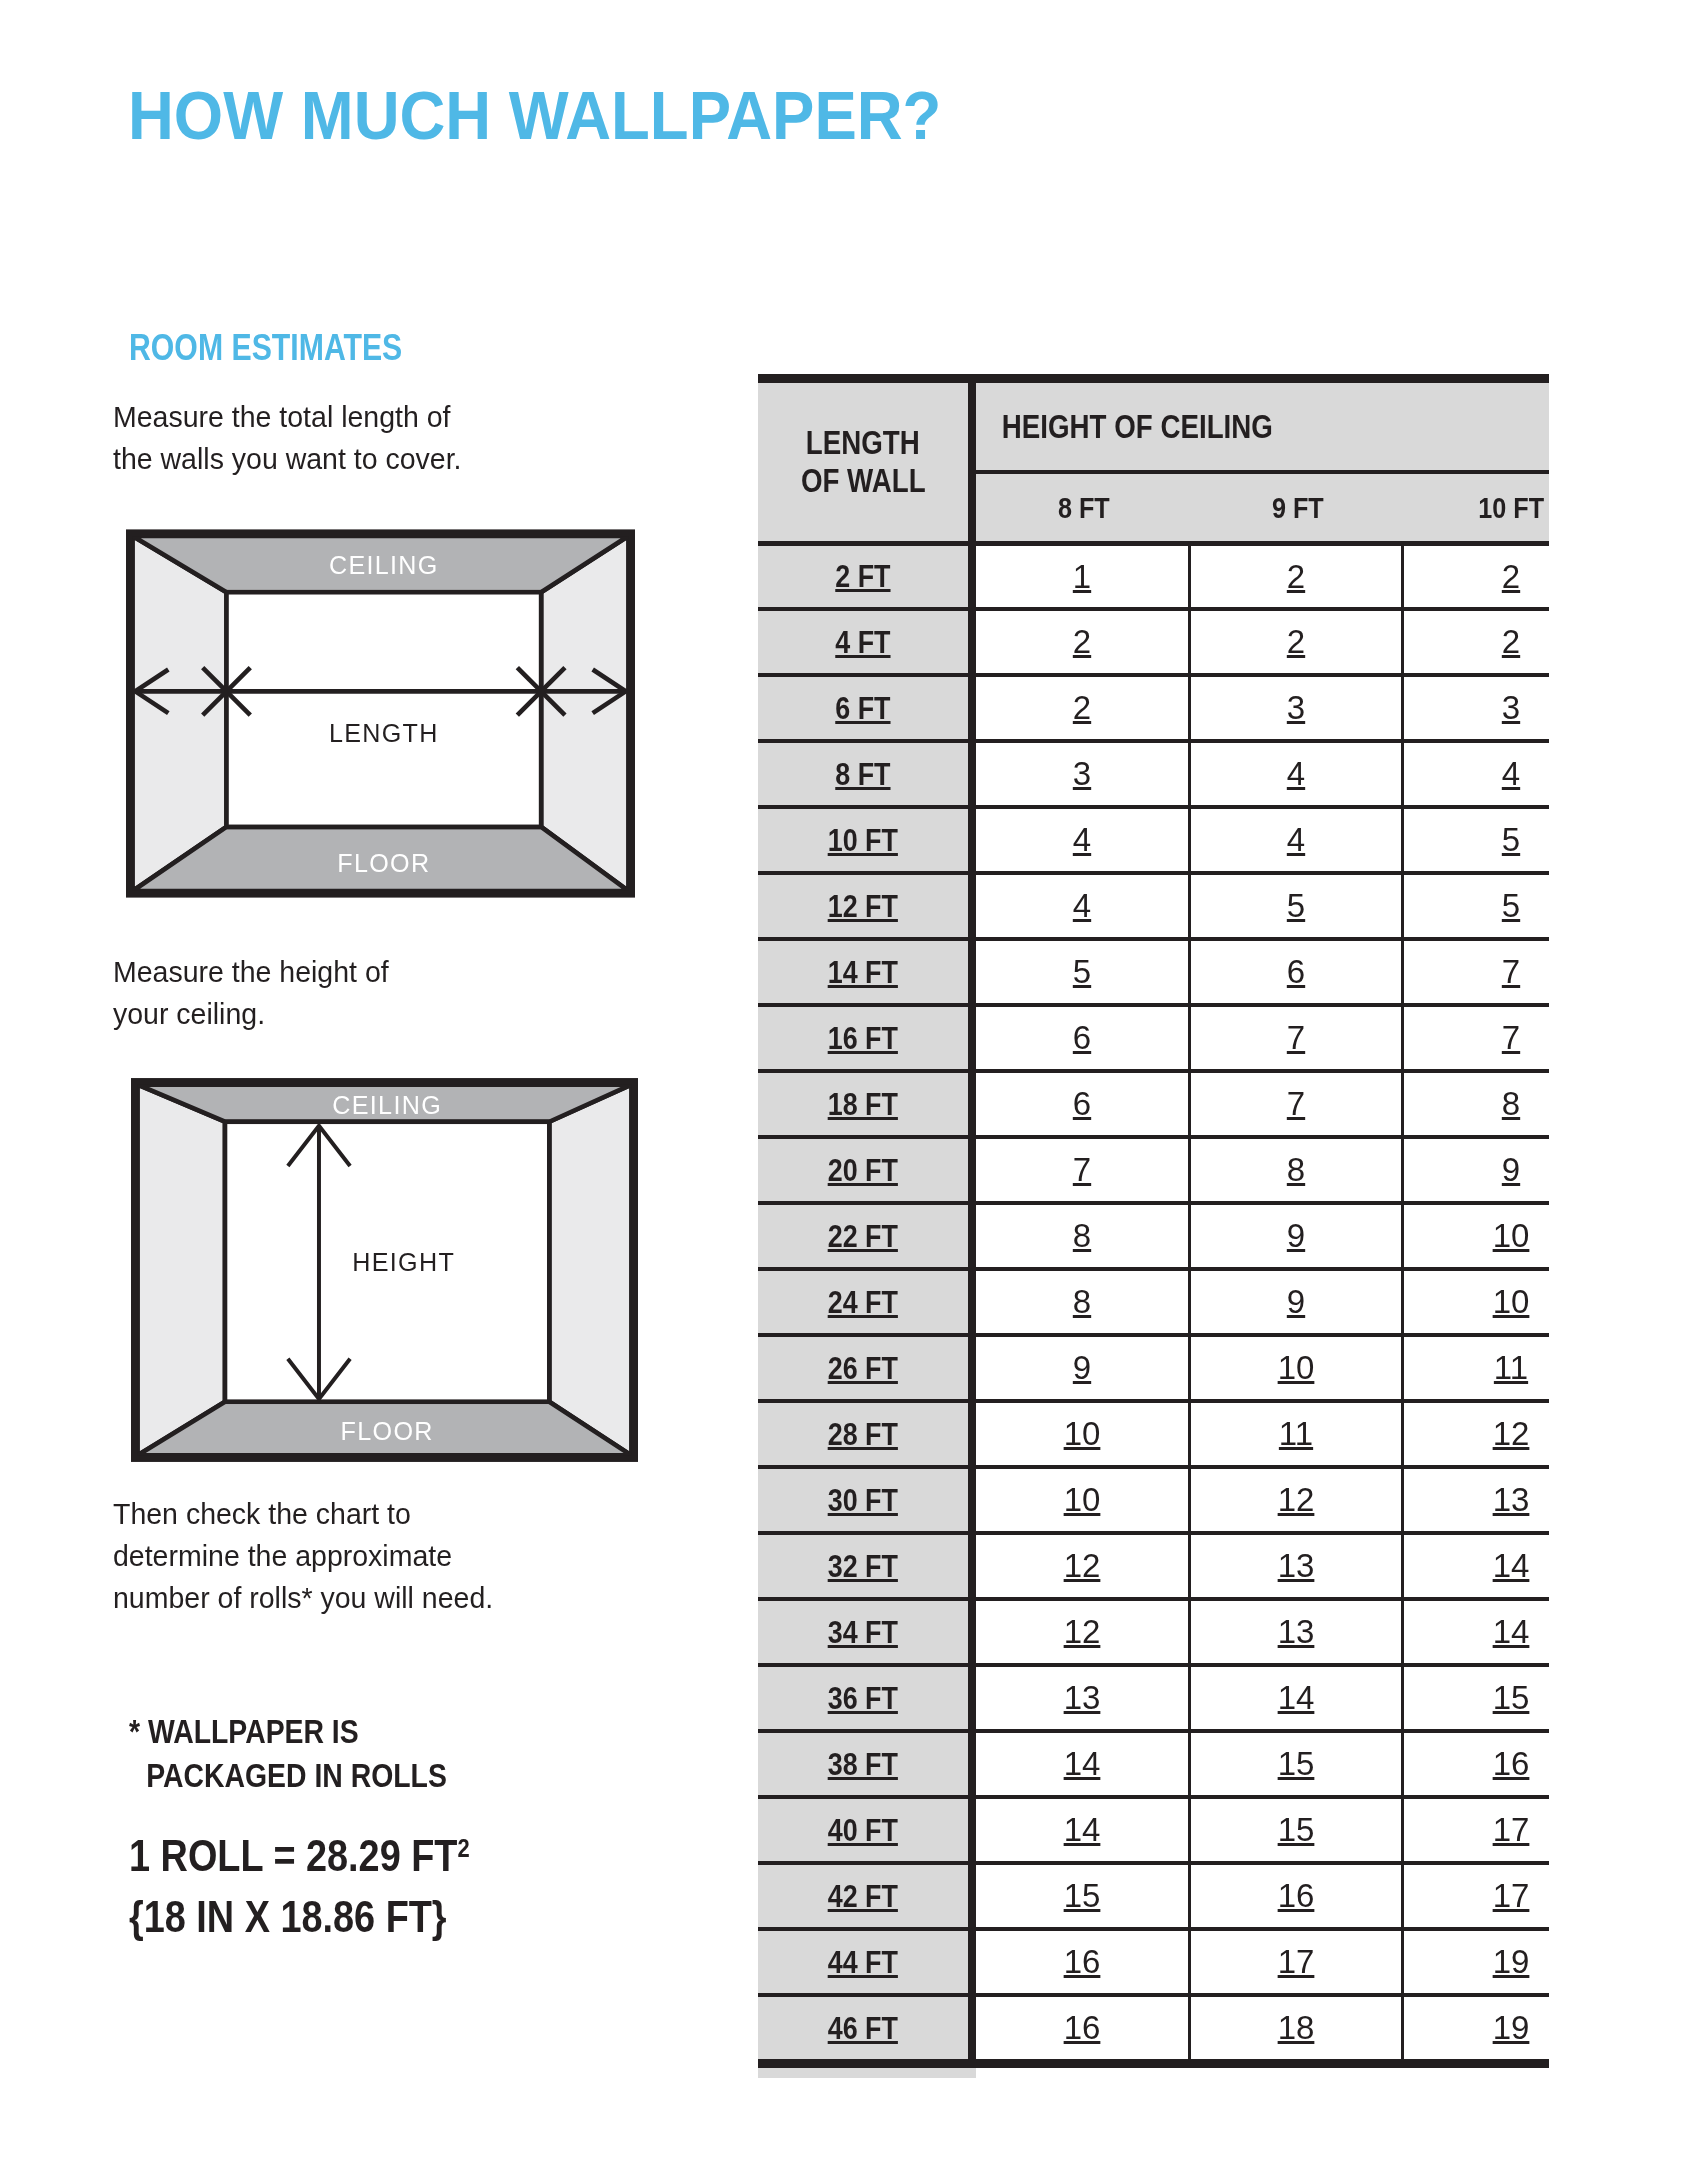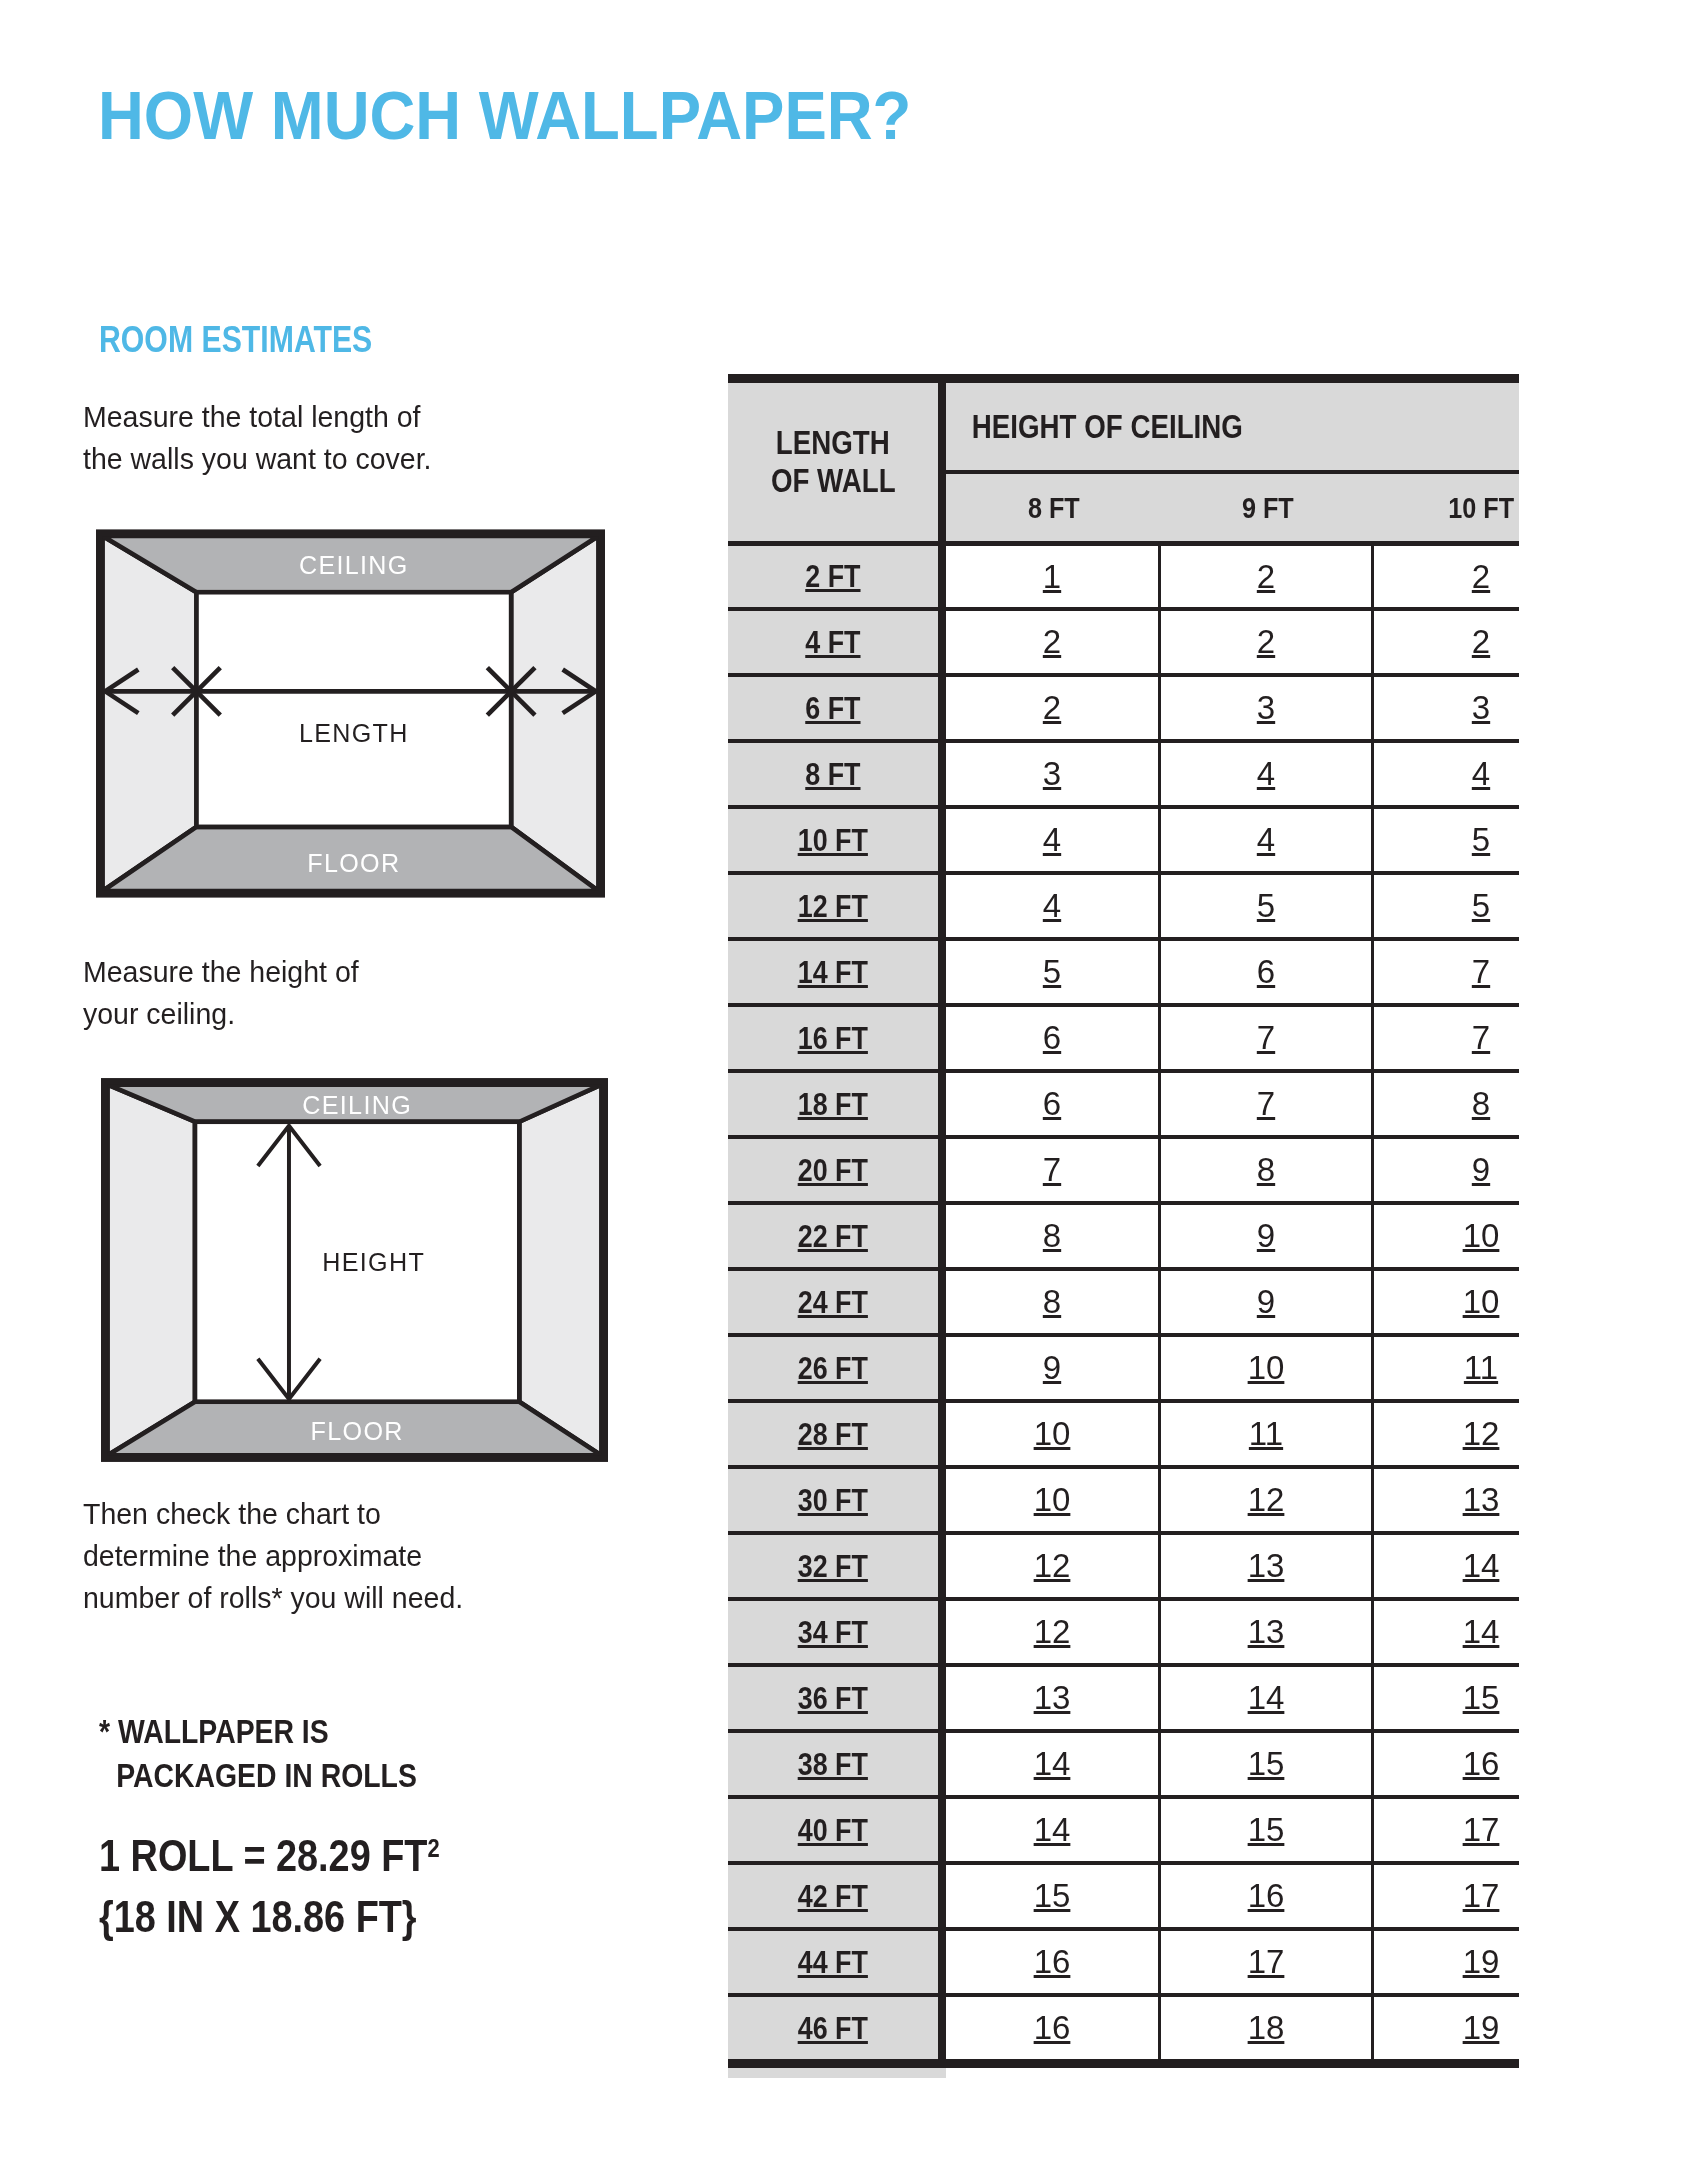--- a/index.html
+++ b/index.html
@@ -3,37 +3,38 @@
 <meta charset="utf-8">
 <style>
   html,body{margin:0;padding:0;background:#ffffff;}
   .page{
     position:relative;
     width:1519px;height:2183px;
     background:#ffffff;
     font-family:"Liberation Sans", sans-serif;
     color:#231f20;
     overflow:hidden;
+    margin-left:30px;
   }
   .abs{position:absolute;}
 
   
   .main-title{
     left:98px;top:81px;
     font-size:69px;font-weight:bold;color:#4FB8E6;
     white-space:nowrap;line-height:1;
   }
   .squeeze{display:inline-block;transform:scaleX(0.92);transform-origin:0 50%;}
   .squeeze-c{display:inline-block;transform:scaleX(0.84);transform-origin:50% 50%;}
   .squeeze-l{display:inline-block;transform:scaleX(0.84);transform-origin:0 50%;}
 
   .section-title{
     font-size:36px;font-weight:bold;color:#4FB8E6;white-space:nowrap;line-height:1;
   }
-  .room-estimates{left:99px;top:322px;}
+  .room-estimates{left:99px;top:330px;}
   .rolls-needed{left:728px;top:322px;width:860px;text-align:center;}
 
   
   .para{
     left:83px;font-size:30px;line-height:42px;color:#231f20;white-space:nowrap;
   }
   .para .ln{display:block;transform:scaleX(0.95);transform-origin:0 50%;}
   .para1{top:396px;}
   .para2{top:951px;}
   .para3{top:1493px;}

